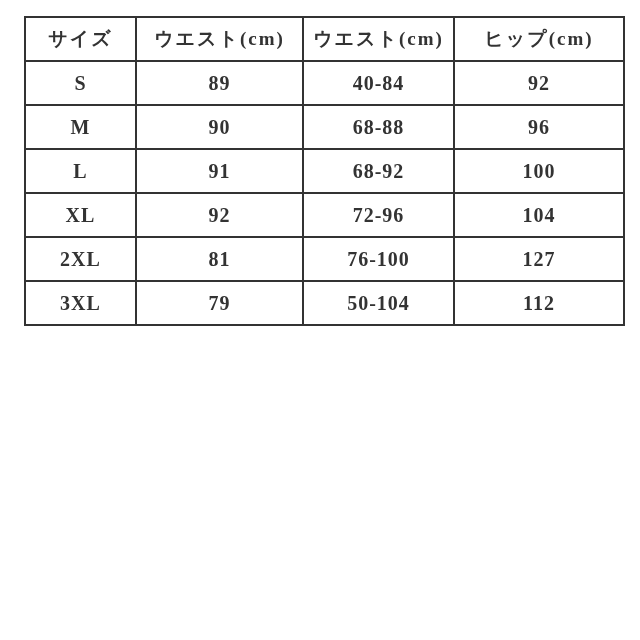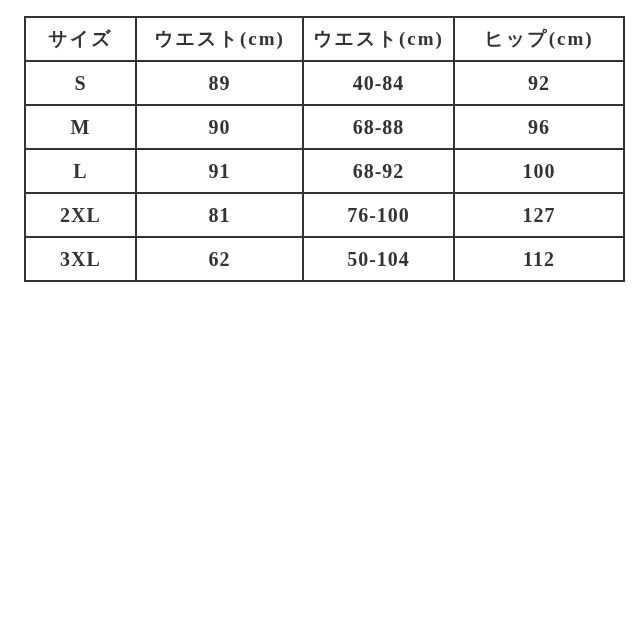--- a/index.html
+++ b/index.html
@@ -86,26 +86,32 @@
         <td>68-88</td>
         <td>96</td>
       </tr>
       <tr>
         <td>L</td>
         <td>91</td>
         <td>68-92</td>
         <td>100</td>
       </tr>
       <tr>
+        <td>XL</td>
+        <td>92</td>
+        <td>72-96</td>
+        <td>104</td>
+      </tr>
+      <tr>
         <td>2XL</td>
         <td>81</td>
         <td>76-100</td>
         <td>127</td>
       </tr>
       <tr>
         <td>3XL</td>
-        <td>62</td>
+        <td>79</td>
         <td>50-104</td>
         <td>112</td>
       </tr>
     </tbody>
   </table>
 </div>
 
 </body></html>

